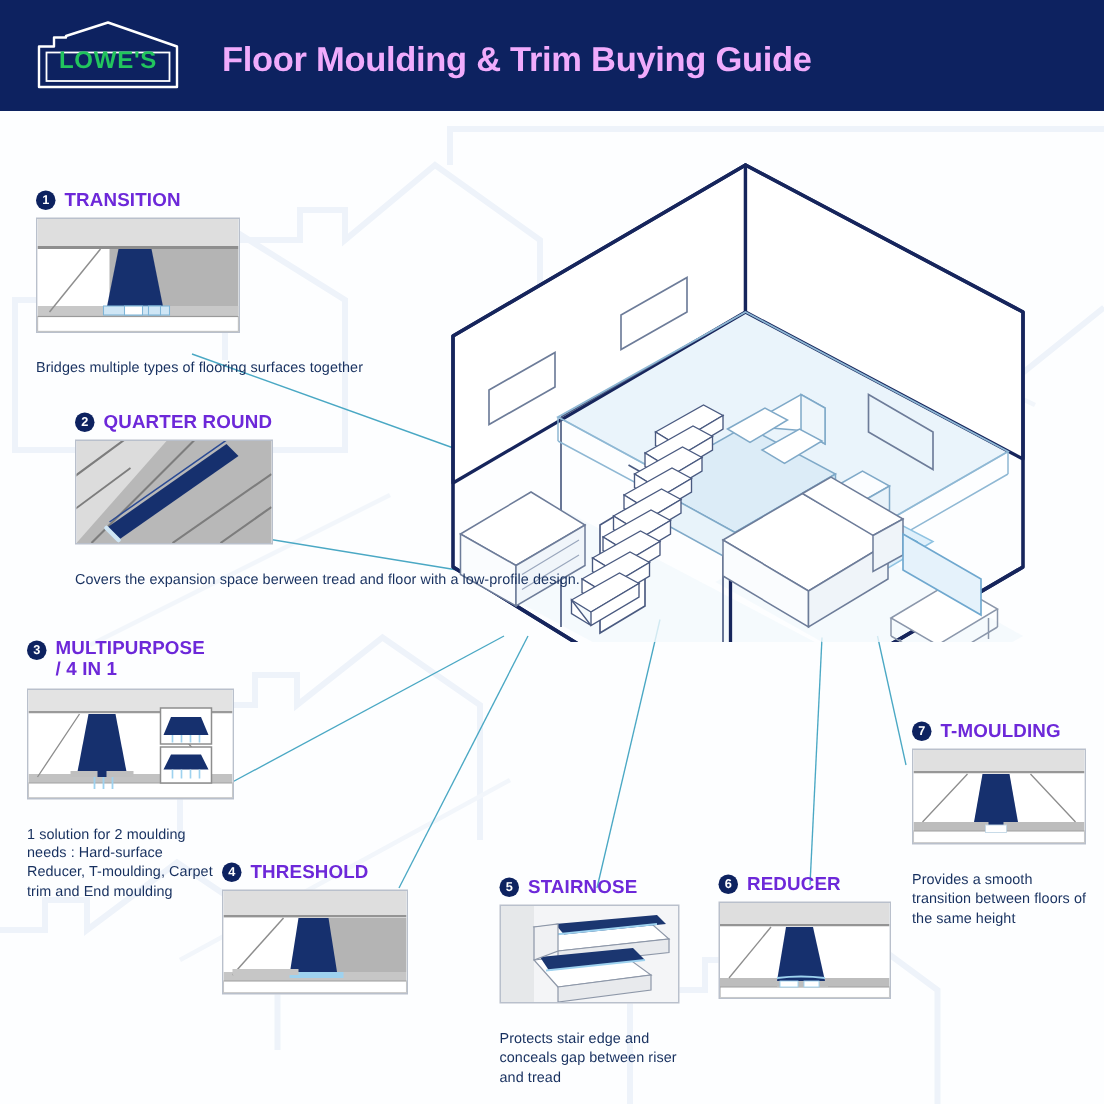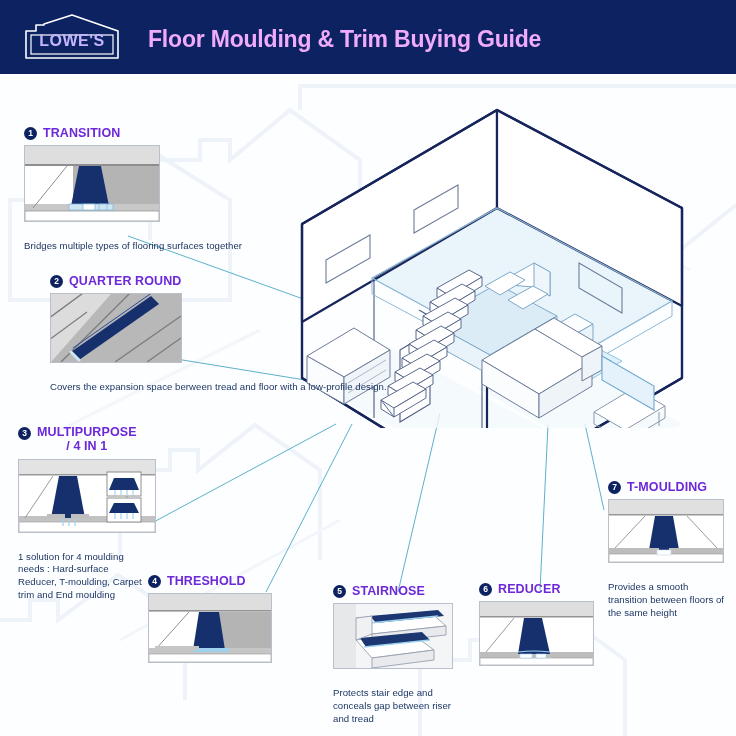--- a/index.html
+++ b/index.html
@@ -20,21 +20,21 @@
     position:absolute;left:0;top:0;width:736px;height:74px;
     background:#0d2260;z-index:5;display:flex;align-items:center;
   }
   .logo-box{
     position:relative;margin-left:22px;width:100px;height:46px;
   }
   .logo-svg{position:absolute;left:0;top:0;}
   .logo-text{
     position:absolute;left:0;top:0;width:100px;height:46px;
     display:flex;align-items:center;justify-content:center;
-    color:#c4b5fd;font-weight:bold;font-size:16px;letter-spacing:0.5px;
+    color:#22c55e;font-weight:bold;font-size:16px;letter-spacing:0.5px;
     font-family:"Liberation Sans", sans-serif;
     padding-top:7px;box-sizing:border-box;
   }
   .header-title{
     margin-left:26px;color:#f0abfc;font-size:23px;font-weight:bold;
     letter-spacing:-0.2px;padding-top:4px;
   }
 
   
   .connectors{position:absolute;left:0;top:0;width:736px;height:736px;z-index:2;pointer-events:none;}
@@ -48,21 +48,21 @@
   .badge{
     width:13px;height:13px;border-radius:50%;background:#0d2260;
     color:#fff;font-size:8.5px;font-weight:bold;
     display:flex;align-items:center;justify-content:center;
     flex:0 0 auto;line-height:1;
   }
   .callout-title{
     color:#6d28d9;font-size:12.5px;font-weight:bold;letter-spacing:0.1px;
     line-height:1.15;
   }
-  .callout-title .sub{display:block;text-align:center;}
+  .callout-title .sub{display:block;}
   .swatch{
     border:1px solid #b9c0cc;background:#ffffff;display:block;
   }
   .callout-desc{
     color:#17305f;font-size:9.6px;line-height:1.32;margin-top:18px;
     letter-spacing:0.05px;
   }
 
   
   #c1{left:24px;top:126px;}
@@ -315,21 +315,21 @@
       <rect x="52" y="54" width="18" height="4" fill="#bfbfbf"></rect>
       <path d="M44 58 L44 66 M50 58 L50 66 M56 58 L56 66" stroke="#9ed2ef" stroke-width="1.2" fill="none"></path>
 
       <rect x="88" y="12" width="34" height="24" fill="#ffffff" stroke="#8e8e8e" stroke-width="1"></rect>
       <polygon points="95,18 115,18 120,30 90,30" fill="#16306e"></polygon>
       <path d="M96 30 L96 35 M102 30 L102 35 M108 30 L108 35 M114 30 L114 35" stroke="#9ed2ef" stroke-width="1.1" fill="none"></path>
       <rect x="88" y="38" width="34" height="24" fill="#ffffff" stroke="#8e8e8e" stroke-width="1"></rect>
       <polygon points="95,43 115,43 120,53 90,53" fill="#16306e"></polygon>
       <path d="M96 53 L96 59 M102 53 L102 59 M108 53 L108 59 M114 53 L114 59" stroke="#9ed2ef" stroke-width="1.1" fill="none"></path>
     </svg>
-    <div class="callout-desc" style="width:128px;">1 solution for 4 moulding needs : Hard-surface Reducer, T-moulding, Carpet trim and End moulding</div>
+    <div class="callout-desc" style="width:128px;">1 solution for 2 moulding needs : Hard-surface Reducer, T-moulding, Carpet trim and End moulding</div>
   </div>
 
   <div class="callout" id="c4">
     <div class="callout-head">
       <div class="badge">4</div>
       <div class="callout-title">THRESHOLD</div>
     </div>
     <svg class="swatch" width="122" height="68" viewBox="0 0 122 68">
       <rect x="0" y="0" width="122" height="68" fill="#ffffff"></rect>
       <rect x="0" y="0" width="122" height="16" fill="#dedede"></rect>

